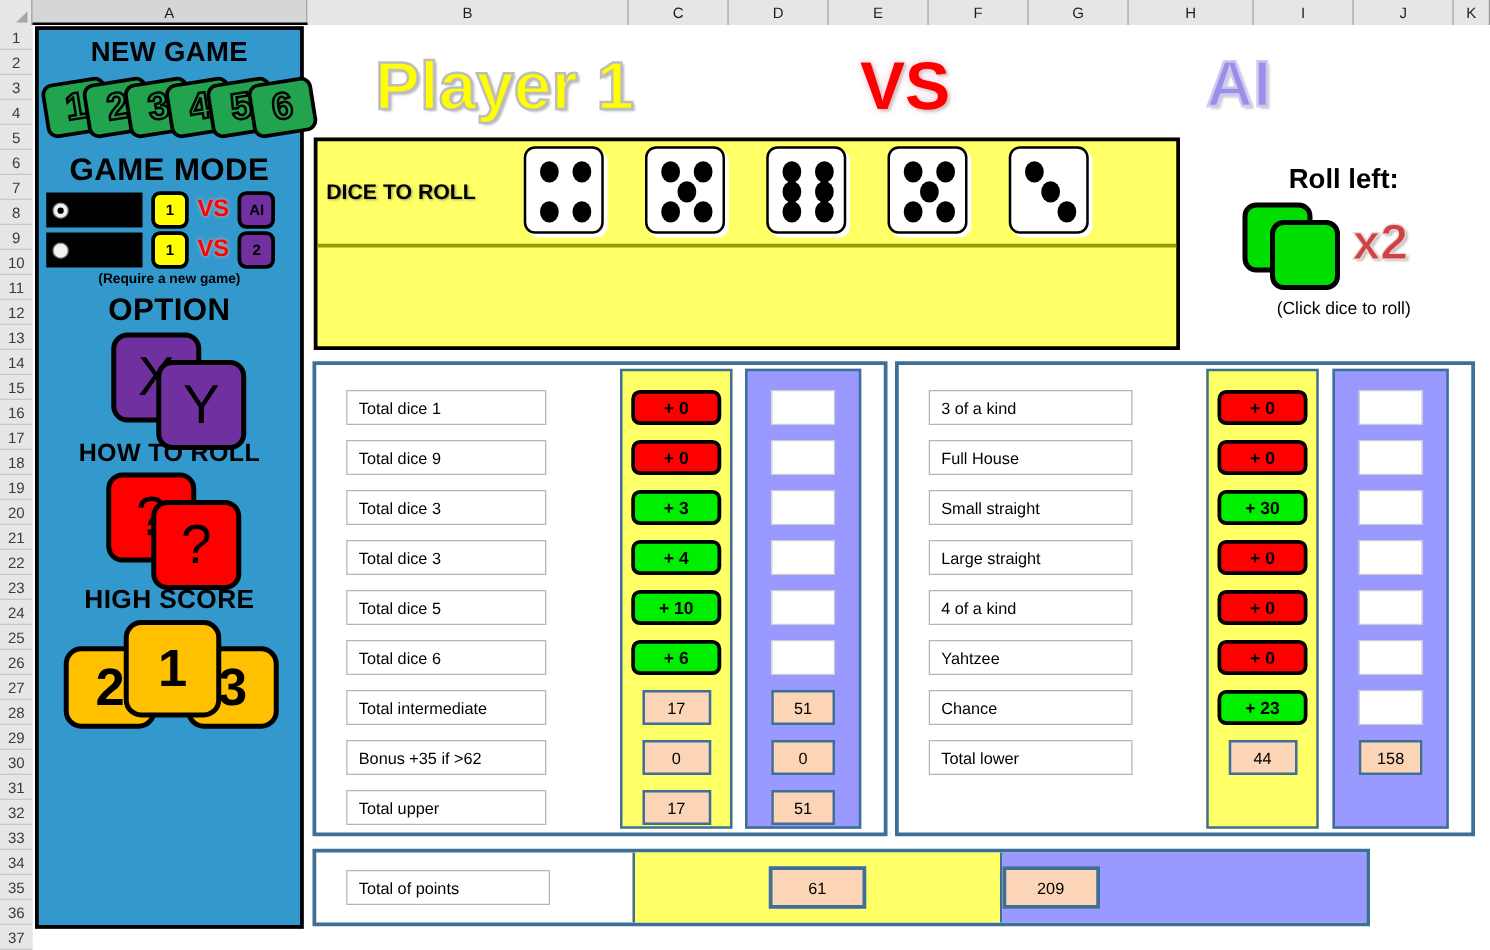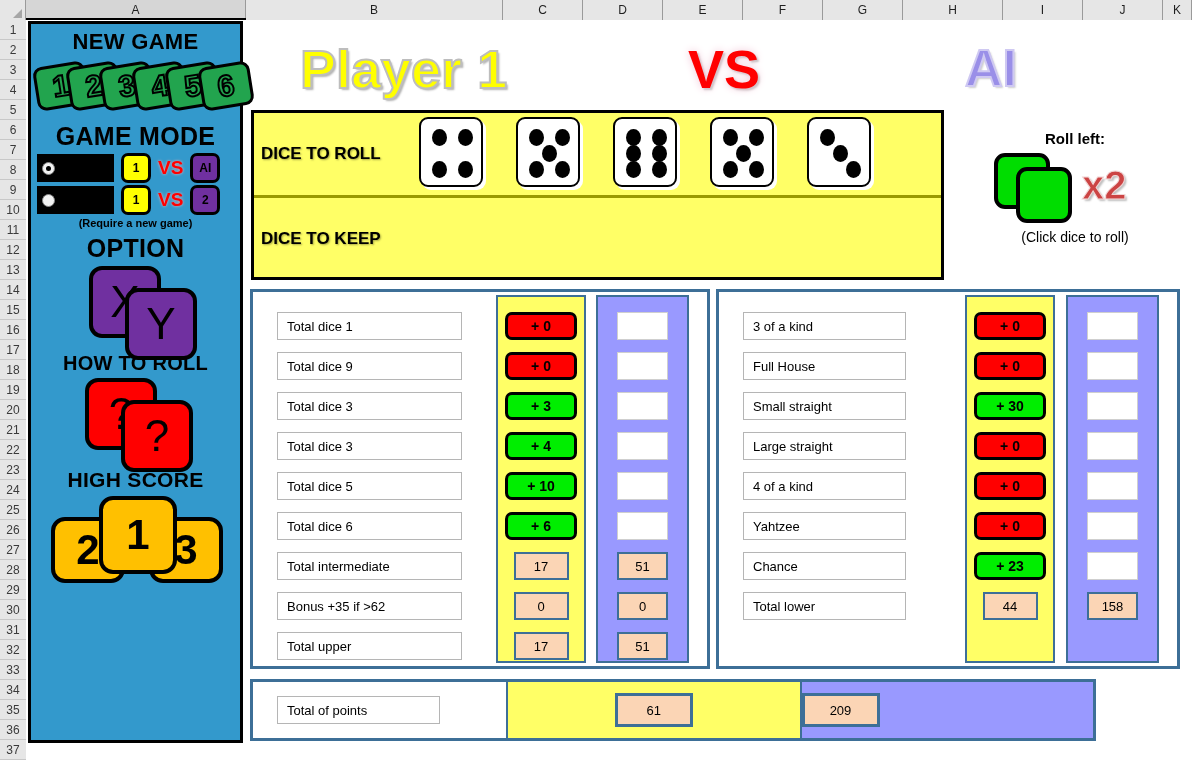--- a/index.html
+++ b/index.html
@@ -182,21 +182,21 @@
     box-shadow: 3px 3px 0 #ffffff;
   }
   .pip {
     position: absolute; width: 15px; height: 17px;
     background: #000; border-radius: 50%;
   }
 
   
   .roll-panel { position: absolute; left: 960px; top: 130px; width: 230px; }
   .roll-title {
-    text-align: center; font-size: 15px; font-weight: bold; color: #000;
+    text-align: center; font-size: 22px; font-weight: bold; color: #000;
     margin-bottom: 4px;
   }
   .roll-cards { position: relative; height: 72px; }
   .gtile {
     position: absolute; background: #00dd00;
     border: 4px solid #000; border-radius: 11px;
     width: 56px; height: 56px;
   }
   .gt-a { left: 34px; top: 2px; }
   .gt-b { left: 56px; top: 16px; }
@@ -221,21 +221,21 @@
 
   .band {
     position: absolute; top: 3px; bottom: 3px;
     border: 2px solid #3d6f97;
   }
   .band-yellow { background: #ffff66; }
   .band-purple { background: #9999ff; }
 
   .lbl-col { position: absolute; left: 24px; top: 20px; }
   .lbl {
-    width: 185px; height: 28px; margin-bottom: 12px;
+    width: 160px; height: 28px; margin-bottom: 12px;
     background: #fff; border: 1px solid #b5b5b5;
     display: flex; align-items: center; padding-left: 9px;
     font-size: 13px; color: #000;
   }
   .sc-right .lbl { width: 163px; }
 
   .btn-col { position: absolute; top: 20px; }
   .pbtn {
     width: 72px; height: 28px; margin-bottom: 12px;
     border: 3px solid #000; border-radius: 7px;
@@ -456,24 +456,20 @@
             <div class="pip" style="left: 11px; top: 42px;"></div>
             <div class="pip" style="left: 37px; top: 42px;"></div>
           </div>
           <div class="die">
             <div class="pip" style="left: 11px; top: 10px;"></div>
             <div class="pip" style="left: 24px; top: 26px;"></div>
             <div class="pip" style="left: 37px; top: 42px;"></div>
           </div>
         </div>
     </div>
-    <div class="dice-keep-row">
-      <div class="row-label">DICE TO KEEP</div>
-      <div class="dice-strip" id="dice-keep-strip"></div>
-    </div>
   </div>
 
   <div class="roll-panel">
     <div class="roll-title">Roll left:</div>
     <div class="roll-cards">
       <div class="gtile gt-a"></div>
       <div class="gtile gt-b"></div>
       <div class="xmult">x2</div>
     </div>
     <div class="roll-hint">(Click dice to roll)</div>

